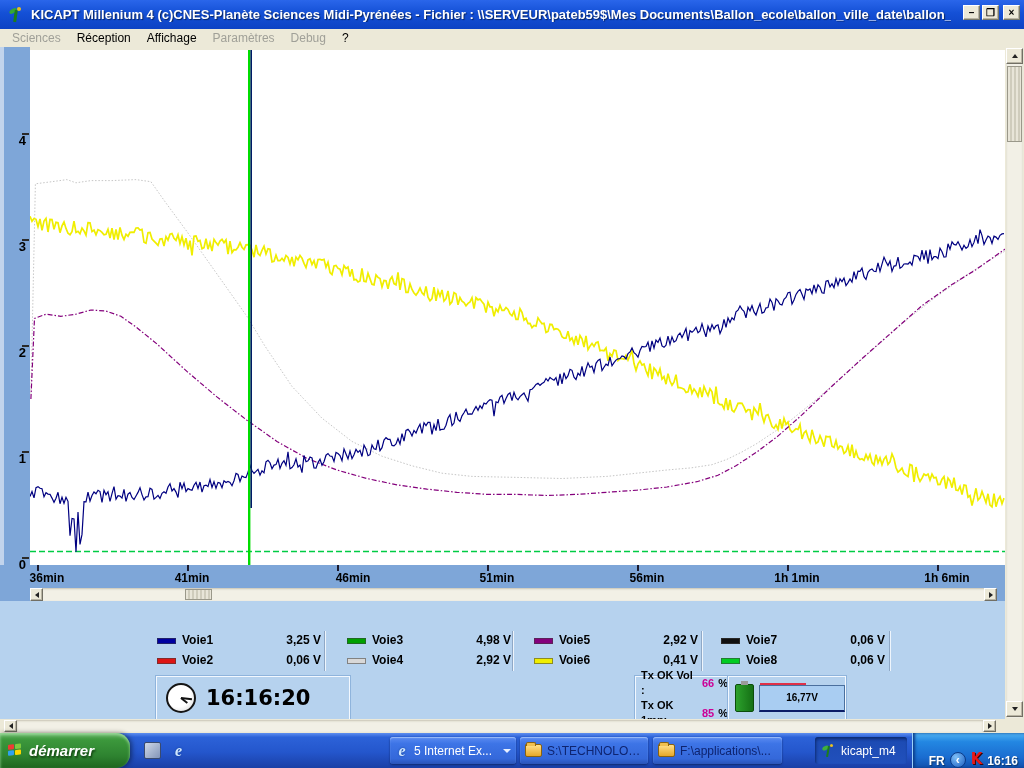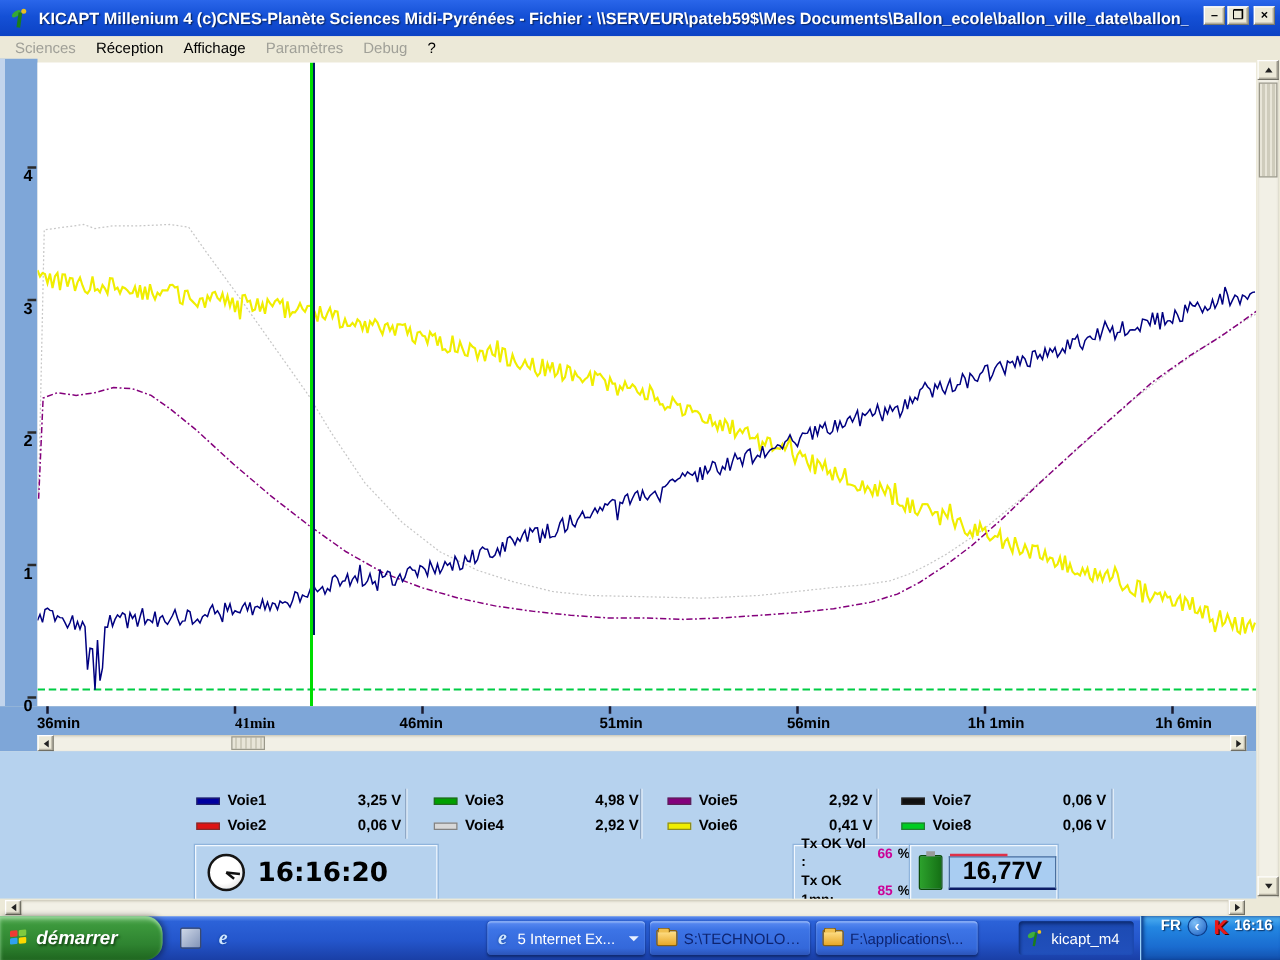--- a/index.html
+++ b/index.html
@@ -83,21 +83,21 @@
   .face .eye { position:absolute; top:8px; width:4px; height:7px; background:#180808; border-radius:50%; }
   .face .eye.l { left:9px; } .face .eye.r { left:17px; }
   .face .mouth { position:absolute; left:11px; top:20px; width:9px; height:3px; border-bottom:2px solid #3a0e06; border-radius:0 0 50% 50%; transform:rotate(180deg); }
 
   .txline { display:flex; align-items:center; font-size:11px; font-weight:bold; color:#000; gap:4px; line-height:15px; }
   .txval { color:#cc0096; min-width:16px; text-align:right; }
 
   .battery { width:19px; height:28px; background:linear-gradient(90deg,#2ca12c,#157015); border:1px solid #0b4d0b; border-radius:2px; position:relative; flex:0 0 auto; }
   .battery .cap { position:absolute; left:5px; top:-4px; width:7px; height:4px; background:#9a9a9a; }
   .volt-display { position:relative; width:92px; height:27px; background:#a9cdf2; border:1px solid #4a6f9e; border-bottom:2px solid #0b1c66;
-    display:flex; align-items:center; justify-content:center; font-size:20px; font-weight:bold; color:#000; }
+    display:flex; align-items:center; justify-content:center; font-size:10px; font-weight:bold; color:#000; }
   .volt-redline { position:absolute; left:0px; top:-3px; width:46px; height:2px; background:#e03048; }
 
   
   .bottom-strip { position:absolute; left:0; top:719px; width:1024px; height:14px; background:#ece9d8; }
 
   
   .taskbar { position:absolute; left:0; top:733px; width:1024px; height:35px;
     background:linear-gradient(180deg,#5f8ff0 0%,#2c62d8 12%,#2456cc 55%,#1a3fa6 100%); }
   .startbtn { position:absolute; left:0; top:0; width:130px; height:35px; border-radius:0 14px 14px 0;
     background:linear-gradient(180deg,#64b264 0%,#3c983c 20%,#2e8330 65%,#1f661f 100%);
@@ -121,21 +121,21 @@
   .firefox-icon { width:16px; height:16px; border-radius:50%; flex:0 0 auto;
     background:radial-gradient(circle at 38% 32%, #ffd24a 0%, #f58a20 45%, #d04e08 100%); box-shadow:inset -1px -2px 2px #8a2e00; }
   .folder-icon { position:relative; width:17px; height:13px; flex:0 0 auto; background:linear-gradient(180deg,#ffe08a,#e8a828); border:1px solid #8a6210; border-radius:1px 2px 2px 2px; }
   .folder-icon::before { content:""; position:absolute; left:0; top:-3px; width:8px; height:3px; background:#f0c050; border:1px solid #8a6210; border-bottom:none; border-radius:2px 2px 0 0; }
   .kicapt-icon { position:relative; width:16px; height:16px; flex:0 0 auto; }
   .kicapt-icon .stem { position:absolute; left:7px; top:3px; width:2px; height:11px; background:#1b7d1b; transform:rotate(10deg); }
   .kicapt-icon .leaf { position:absolute; left:2px; top:3px; width:7px; height:4px; background:#3fae3f; border-radius:60%; transform:rotate(-30deg); }
   .kicapt-icon .dot { position:absolute; left:10px; top:1px; width:3px; height:3px; background:#e8c020; border-radius:50%; }
   .tray { position:absolute; right:0; top:0; width:112px; height:35px;
     background:linear-gradient(180deg,#51b2f2 0%,#2387e2 25%,#1a6cd0 70%,#1250ac 100%);
-    border-left:1px solid #9cd2fa; box-shadow:inset 2px 0 3px #0c3c88; display:flex; align-items:flex-start; justify-content:flex-end; gap:5px; padding-right:6px; }
+    border-left:1px solid #9cd2fa; box-shadow:inset 2px 0 3px #0c3c88; display:flex; align-items:flex-end; justify-content:flex-end; gap:5px; padding-right:6px; }
   .tray-text { color:#fff; font-size:12px; font-weight:bold; text-shadow:1px 1px 1px #0a3468; }
   .lang-arrow { width:16px; height:16px; border-radius:50%; background:radial-gradient(circle at 35% 30%,#7ec0f8,#1a5cc0); border:1px solid #0c3c88;
     color:#fff; font-size:12px; font-weight:bold; text-align:center; line-height:14px; }
   .kasp { color:#e81818; font-size:15px; font-weight:bold; font-family:"DejaVu Sans",sans-serif; text-shadow:1px 1px 0 #3a0505; }
 </style>
 </head>
 <body>
 
 <div id="screen">
 
@@ -290,23 +290,23 @@
     <div class="ylabel" style="left: 0px; top: 239px;">3</div>
     <div class="ytick" style="left: 22px; top: 345px;"></div>
     <div class="ylabel" style="left: 0px; top: 345px;">2</div>
     <div class="ytick" style="left: 22px; top: 451px;"></div>
     <div class="ylabel" style="left: 0px; top: 451px;">1</div>
     <div class="ytick" style="left: 22px; top: 557px;"></div>
     <div class="ylabel" style="left: 0px; top: 557px;">0</div>
     <div class="xtick" style="left: 36.9px;"></div>
     <div class="xlabel" style="left: 4.9px;">36min</div>
     <div class="xtick" style="left: 186.9px;"></div>
-    <div class="xlabel" style="left: 162px; font-family: Liberation Serif, serif;">41min</div>
+    <div class="xlabel" style="left: 150px;">41min</div>
     <div class="xtick" style="left: 336.9px;"></div>
-    <div class="xlabel" style="left: 295px;">46min</div>
+    <div class="xlabel" style="left: 311px;">46min</div>
     <div class="xtick" style="left: 486.9px;"></div>
     <div class="xlabel" style="left: 454.9px;">51min</div>
     <div class="xtick" style="left: 636.9px;"></div>
     <div class="xlabel" style="left: 604.9px;">56min</div>
     <div class="xtick" style="left: 786.9px;"></div>
     <div class="xlabel" style="left: 754.9px;">1h 1min</div>
     <div class="xtick" style="left: 936.9px;"></div>
     <div class="xlabel" style="left: 904.9px;">1h 6min</div>
     <div class="leg-item" style="left: 157px; top: 632px;">
       <span class="leg-chip" style="background: rgb(0, 0, 160);"></span>

